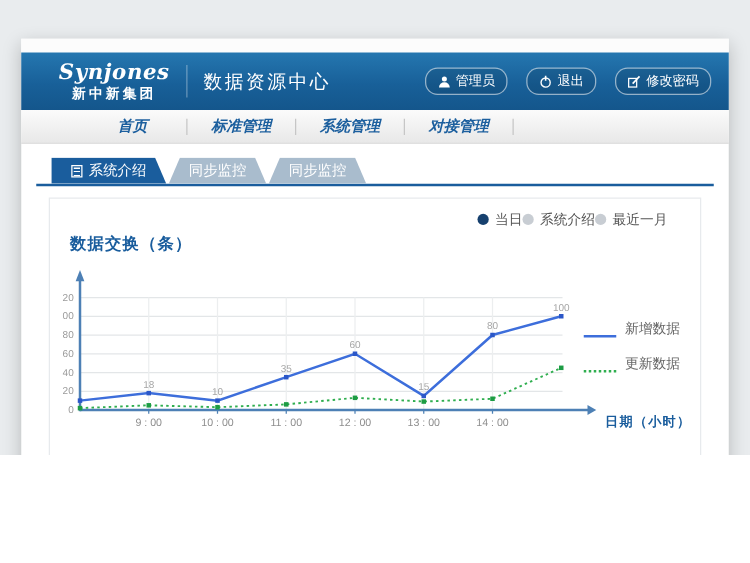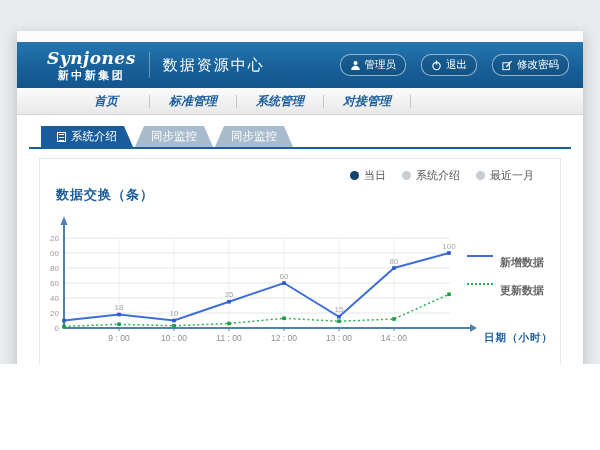--- a/index.html
+++ b/index.html
@@ -35,32 +35,32 @@
   .tab { height:21px; font-size:11.5px; color:#fff; padding:0 16px; margin-right:2px;
          display:flex; align-items:center; gap:5px; cursor:pointer; }
   .tab.active { background:#1a5d9d; clip-path:polygon(0 0, calc(100% - 9px) 0, 100% 100%, 0 100%); }
   .tab.inactive { background:#a9bccd; clip-path:polygon(9px 0, calc(100% - 9px) 0, 100% 100%, 0 100%); }
   .doc-icon { width:9px; height:10px; border:1px solid #fff;
               background-image:repeating-linear-gradient(180deg,#fff 0 1px, transparent 1px 3px);
               background-size:5px 8px; background-position:1px 1px; background-repeat:no-repeat; }
 
   
   .panel { position:relative; margin:9px 22px 0; border:1px solid #e7eaed; height:236px; background:#fff; }
-  .radios { position:absolute; top:9px; right:26px; display:flex; gap:16px; align-items:center; }
+  .radios { position:absolute; top:9px; right:26px; display:flex; align-items:center; }
   .radio { display:flex; align-items:center; gap:5px; font-size:11px; color:#555; cursor:pointer; }
   .dot { width:9px; height:9px; border-radius:50%; }
   .dot.sel { background:#16406e; }
   .dot.unsel { background:#c8cdd3; }
 
   .ylabel { margin:27px 0 0 16px; font-size:13px; font-weight:bold; color:#1a5d9d; letter-spacing:1px; }
   .chart-wrap { margin-left:10px; margin-top:2px; }
   #chart-svg text { font-family:"Liberation Sans", sans-serif; }
 
   .side-legend { position:absolute; right:16px; top:96px; display:flex; flex-direction:column; gap:13px; }
-  .lg-row { display:flex; align-items:flex-start; gap:7px; font-size:11px; color:#666; cursor:pointer;font-weight:bold; }
+  .lg-row { display:flex; align-items:flex-end; gap:7px; font-size:11px; color:#666; cursor:pointer; }
   .lg-line { width:26px; height:0; }
 
   .note { margin:10px 14px 0; text-align:center; font-size:11px; color:#9a9a9a; white-space:nowrap; overflow:hidden; }
   .note-prefix { color:#e0503f; }
 </style>
 </head>
 <body>
 
 <div class="stage">
   <div class="page">

